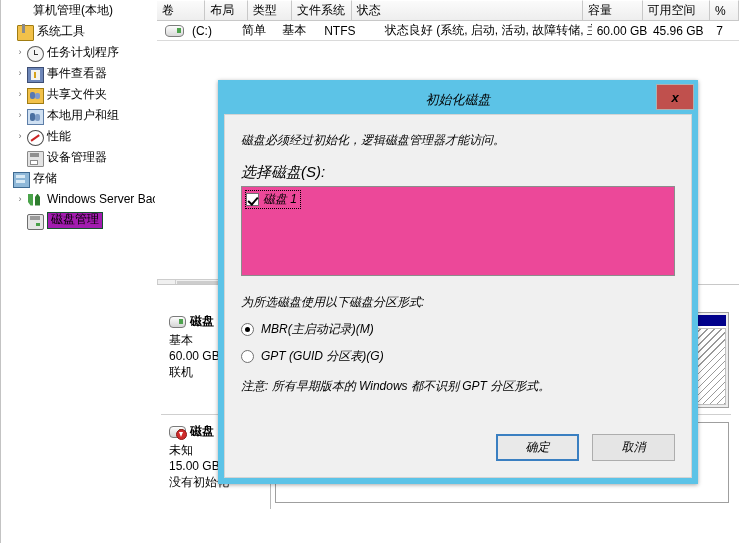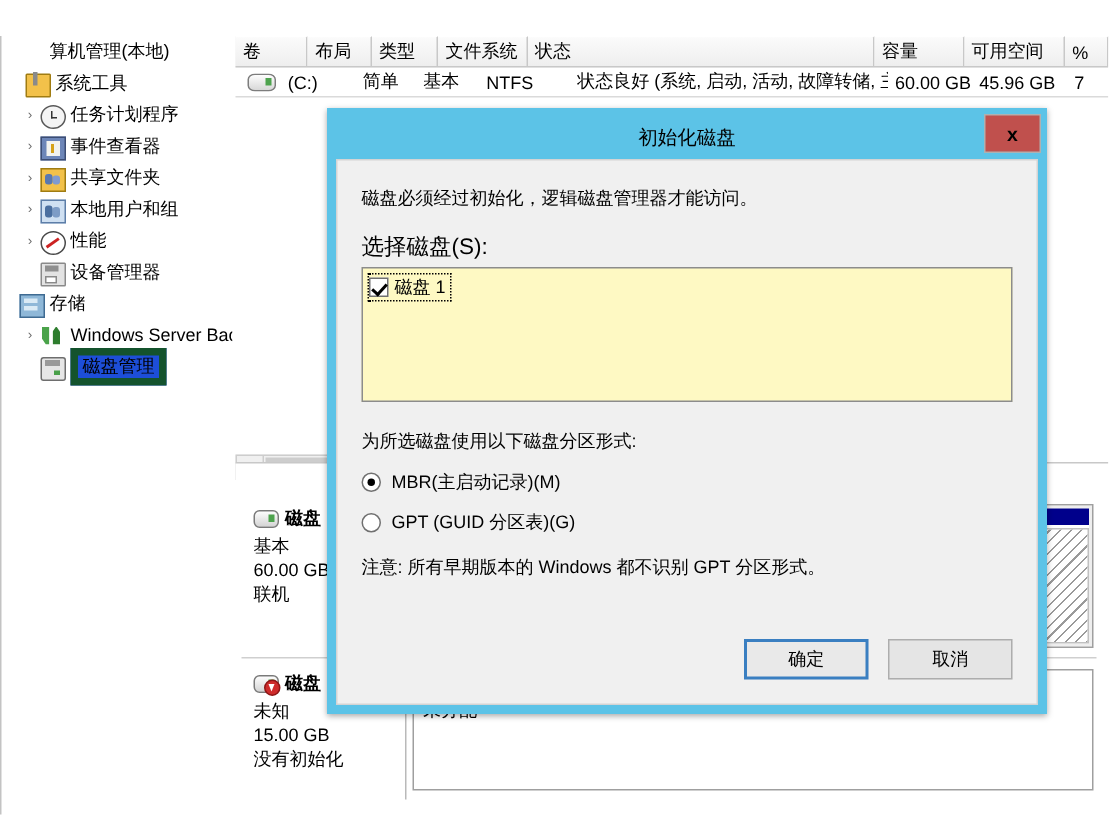--- a/index.html
+++ b/index.html
@@ -3,41 +3,41 @@
 <meta charset="utf-8">
 <style>
   html,body{margin:0;padding:0;}
   body{
     width:739px;height:543px;overflow:hidden;position:relative;
     background:#ffffff;
     font-family:"Liberation Sans","DejaVu Sans",sans-serif;
     font-size:12px;color:#000;
     -webkit-font-smoothing:none;
   }
-  .app{position:absolute;inset:0;margin-top:24px;}
+  .app{position:absolute;inset:0;}
 
   
   .tree{
     position:absolute;left:0;top:0;width:155px;height:543px;
     background:#ffffff;overflow:hidden;
   }
   .tree-row{
     position:relative;height:21px;display:flex;align-items:center;
     white-space:nowrap;font-size:12px;padding-left:2px;
   }
   .expander{
     width:12px;min-width:12px;text-align:center;color:#6d6d6d;font-size:9px;
     line-height:21px;
   }
   .tico{
     width:18px;min-width:18px;height:16px;position:relative;margin-right:3px;
   }
   .tlabel{line-height:21px;}
   .tree-row.sel .tlabel{
-    background:#1d4ed8;border:5px solid #14532d;padding:0 3px;line-height:15px;
+    background:#a21caf;border:1px solid #14532d;padding:0 3px;line-height:15px;font-family:Liberation Mono, monospace;
   }
 
   
   .ic{position:absolute;left:1px;top:1px;width:15px;height:14px;}
   .ic-folderwrench{background:#f2c14a;border:1px solid #a07c12;border-radius:1px;}
   .ic-folderwrench:after{content:"";position:absolute;left:4px;top:-2px;width:3px;height:9px;background:#8a8a8a;}
   .ic-clock{border-radius:50%;background:#f4f4f4;border:1px solid #5a5a5a;}
   .ic-clock:after{content:"";position:absolute;left:6px;top:3px;width:1px;height:5px;background:#333;}
   .ic-clock:before{content:"";position:absolute;left:6px;top:7px;width:4px;height:1px;background:#333;}
   .ic-event{background:#6d86b8;border:1px solid #3c4d74;}
@@ -134,41 +134,42 @@
     border:1px solid #c0c0c0;box-sizing:border-box;}
   .hatch{
     background-image:repeating-linear-gradient(-45deg,#9a9a9a 0 1px,transparent 1px 5px);
     background-color:#ffffff;
   }
   .part-plain{border:1px solid #9f9f9f;background:#fff;box-sizing:border-box;position:absolute;top:5px;bottom:6px;}
   .part-text{font-size:12px;line-height:15px;padding:2px 0 0 6px;}
 
   
   .dlg{
-    position:absolute;left:218px;top:48px;width:480px;height:404px;
+    position:absolute;left:218px;top:80px;width:480px;height:404px;
     background:#5cc3e7;box-sizing:border-box;padding:6px;
     box-shadow:0 1px 4px rgba(0,0,0,.35);
+    font-style:italic;
   }
   .dlg-title{
     height:28px;position:relative;display:flex;align-items:center;justify-content:center;
     color:#000;font-size:13px;
   }
   .dlg-close{
     position:absolute;right:-2px;top:-2px;width:38px;height:26px;background:#c0504d;
     color:#000;font-size:13px;font-weight:bold;display:flex;align-items:center;justify-content:center;
     border:1px solid #b0b0b0;box-sizing:border-box;cursor:default;
   }
   .dlg-body{
     position:absolute;left:6px;right:6px;top:34px;bottom:6px;
     background:#f0f0f0;border:1px solid #d4d4d4;box-sizing:border-box;padding:16px 16px 0 16px;
   }
   .dlg-p{font-size:12px;line-height:18px;margin:0 0 14px 0;}
   .dlg-lbl{font-size:15px;margin:0 0 4px 0;}
   .listbox{
-    height:90px;background:#fef9c3;border:1px solid #8c8c8c;box-sizing:border-box;padding:3px;
+    height:90px;background:#ec4899;border:1px solid #8c8c8c;box-sizing:border-box;padding:3px;
     margin-bottom:18px;
   }
   .lb-item{
     display:inline-flex;align-items:center;font-size:12px;
     border:1px dotted #000;padding:0 3px 0 0;
   }
   .cbx{
     width:13px;height:13px;border:1px solid #707070;background:#fff;box-sizing:border-box;
     margin-right:4px;position:relative;flex:none;
   }

